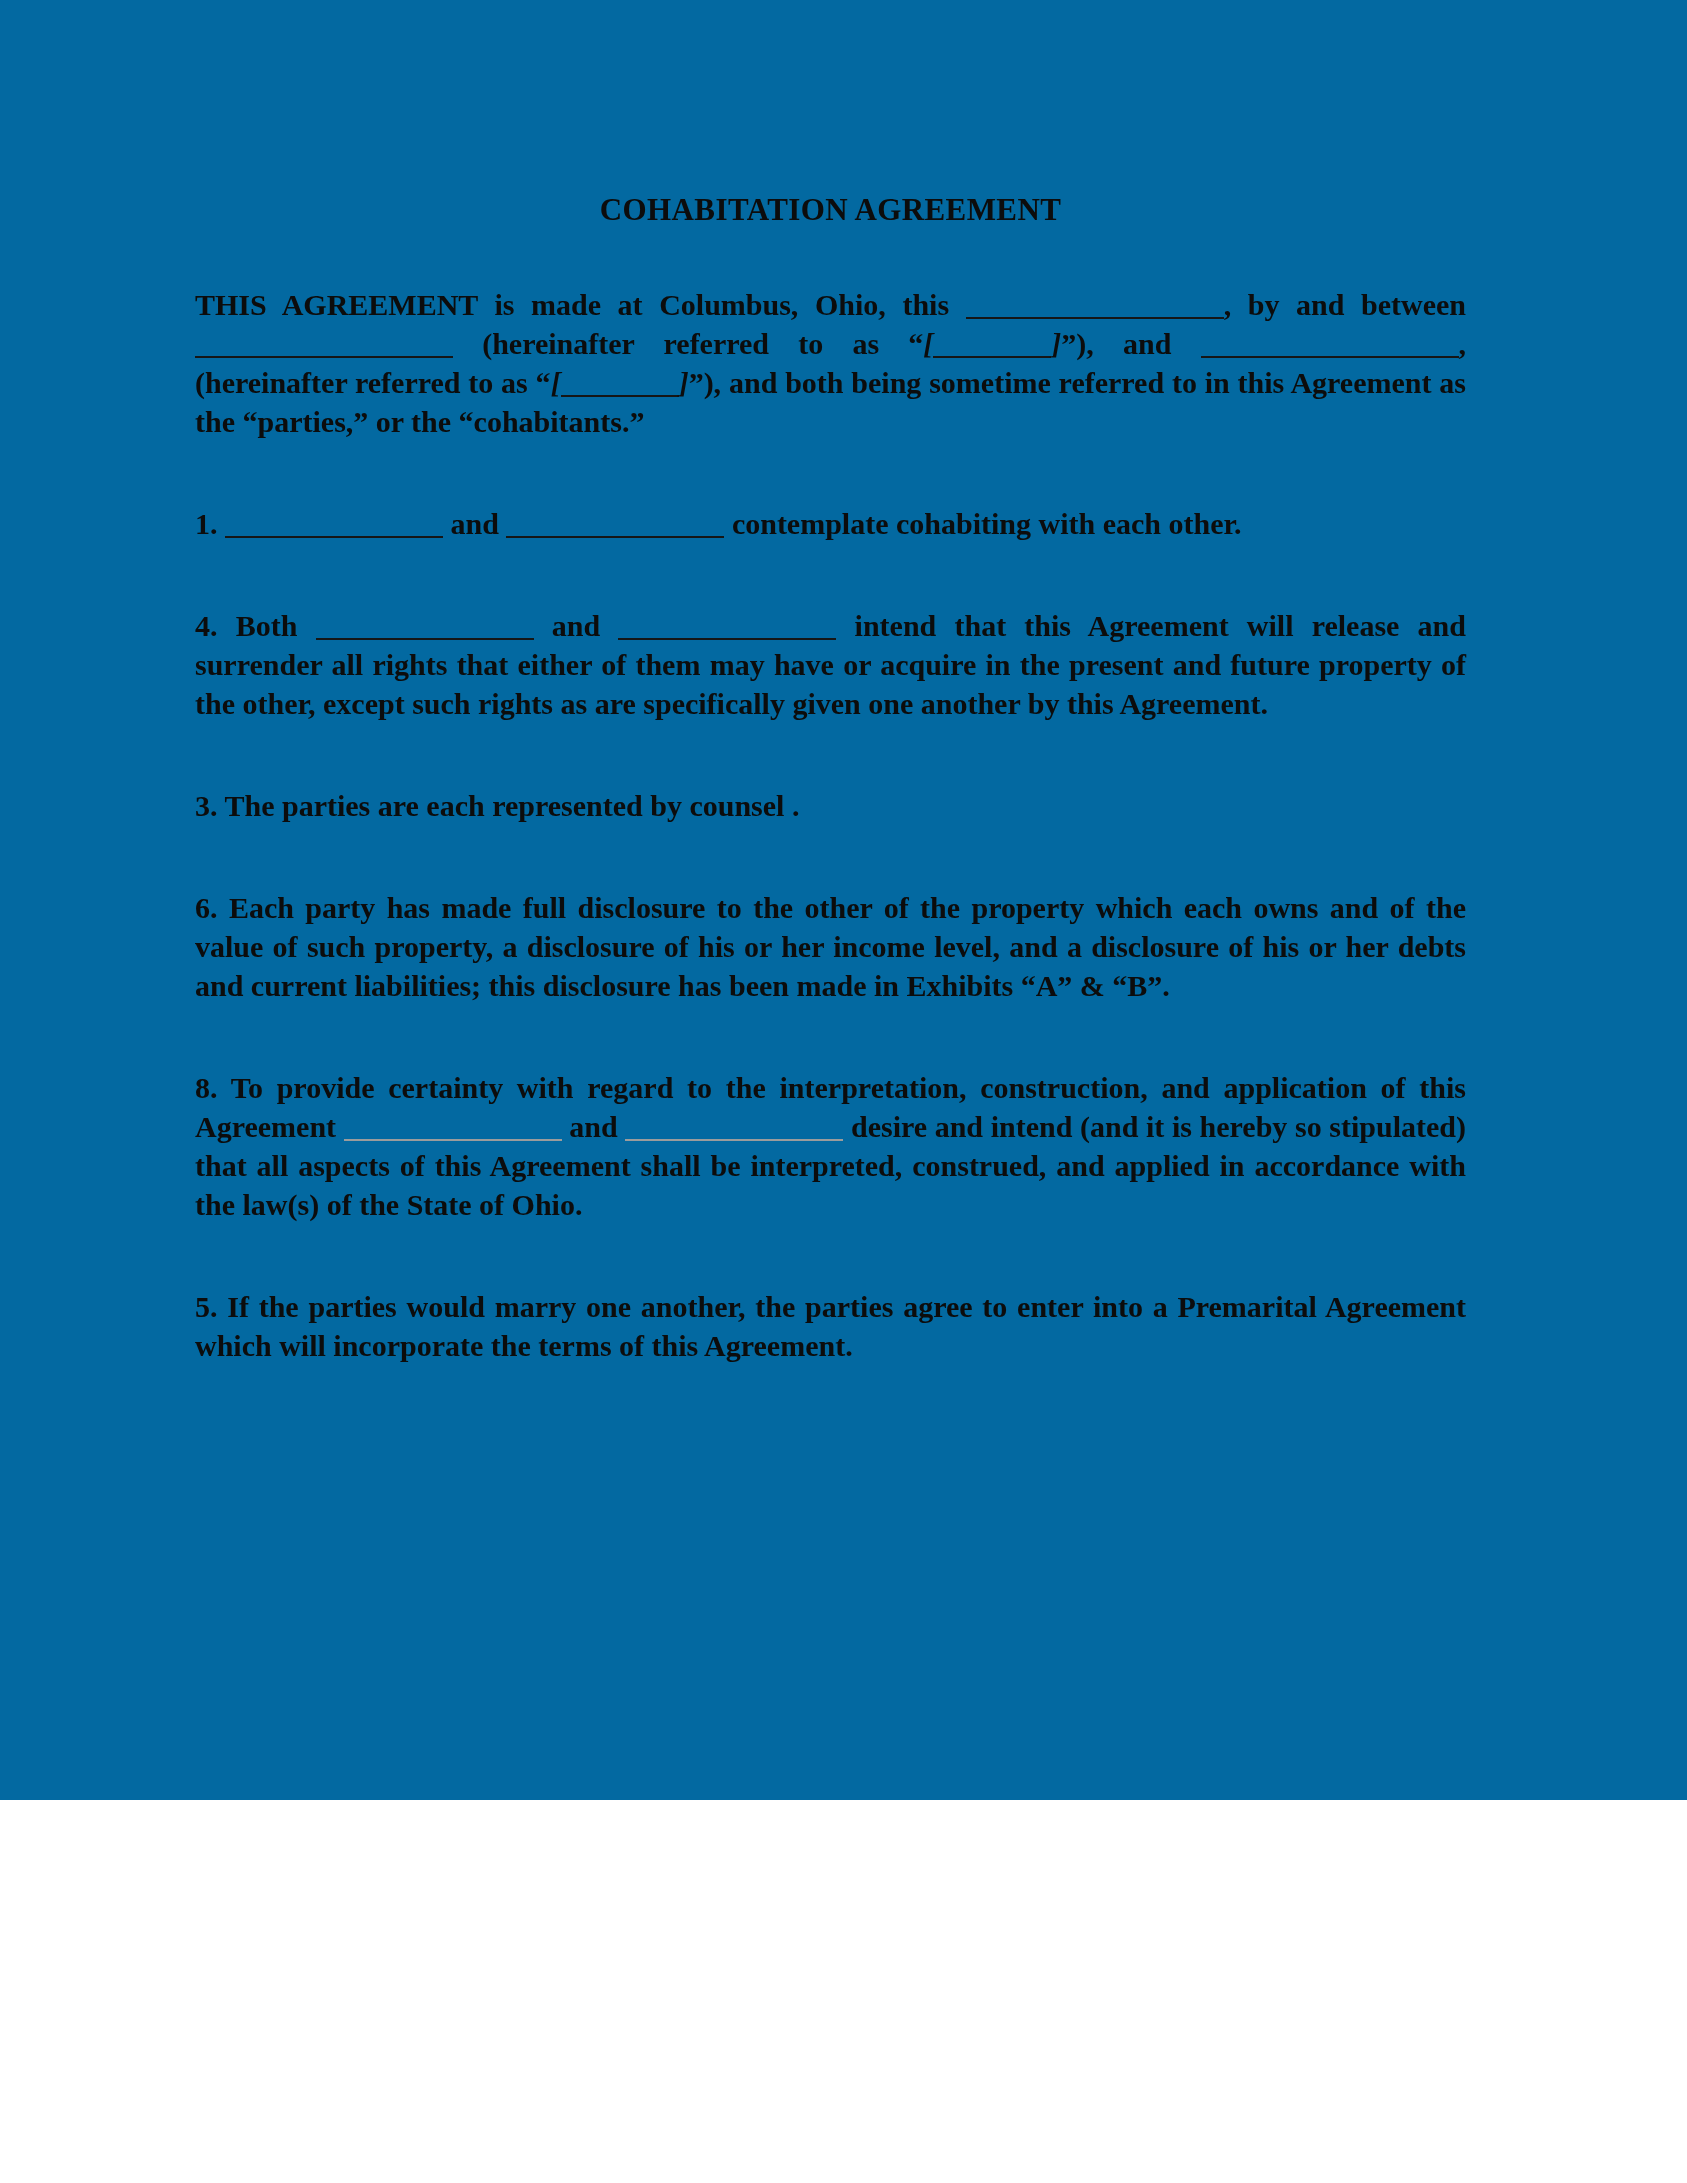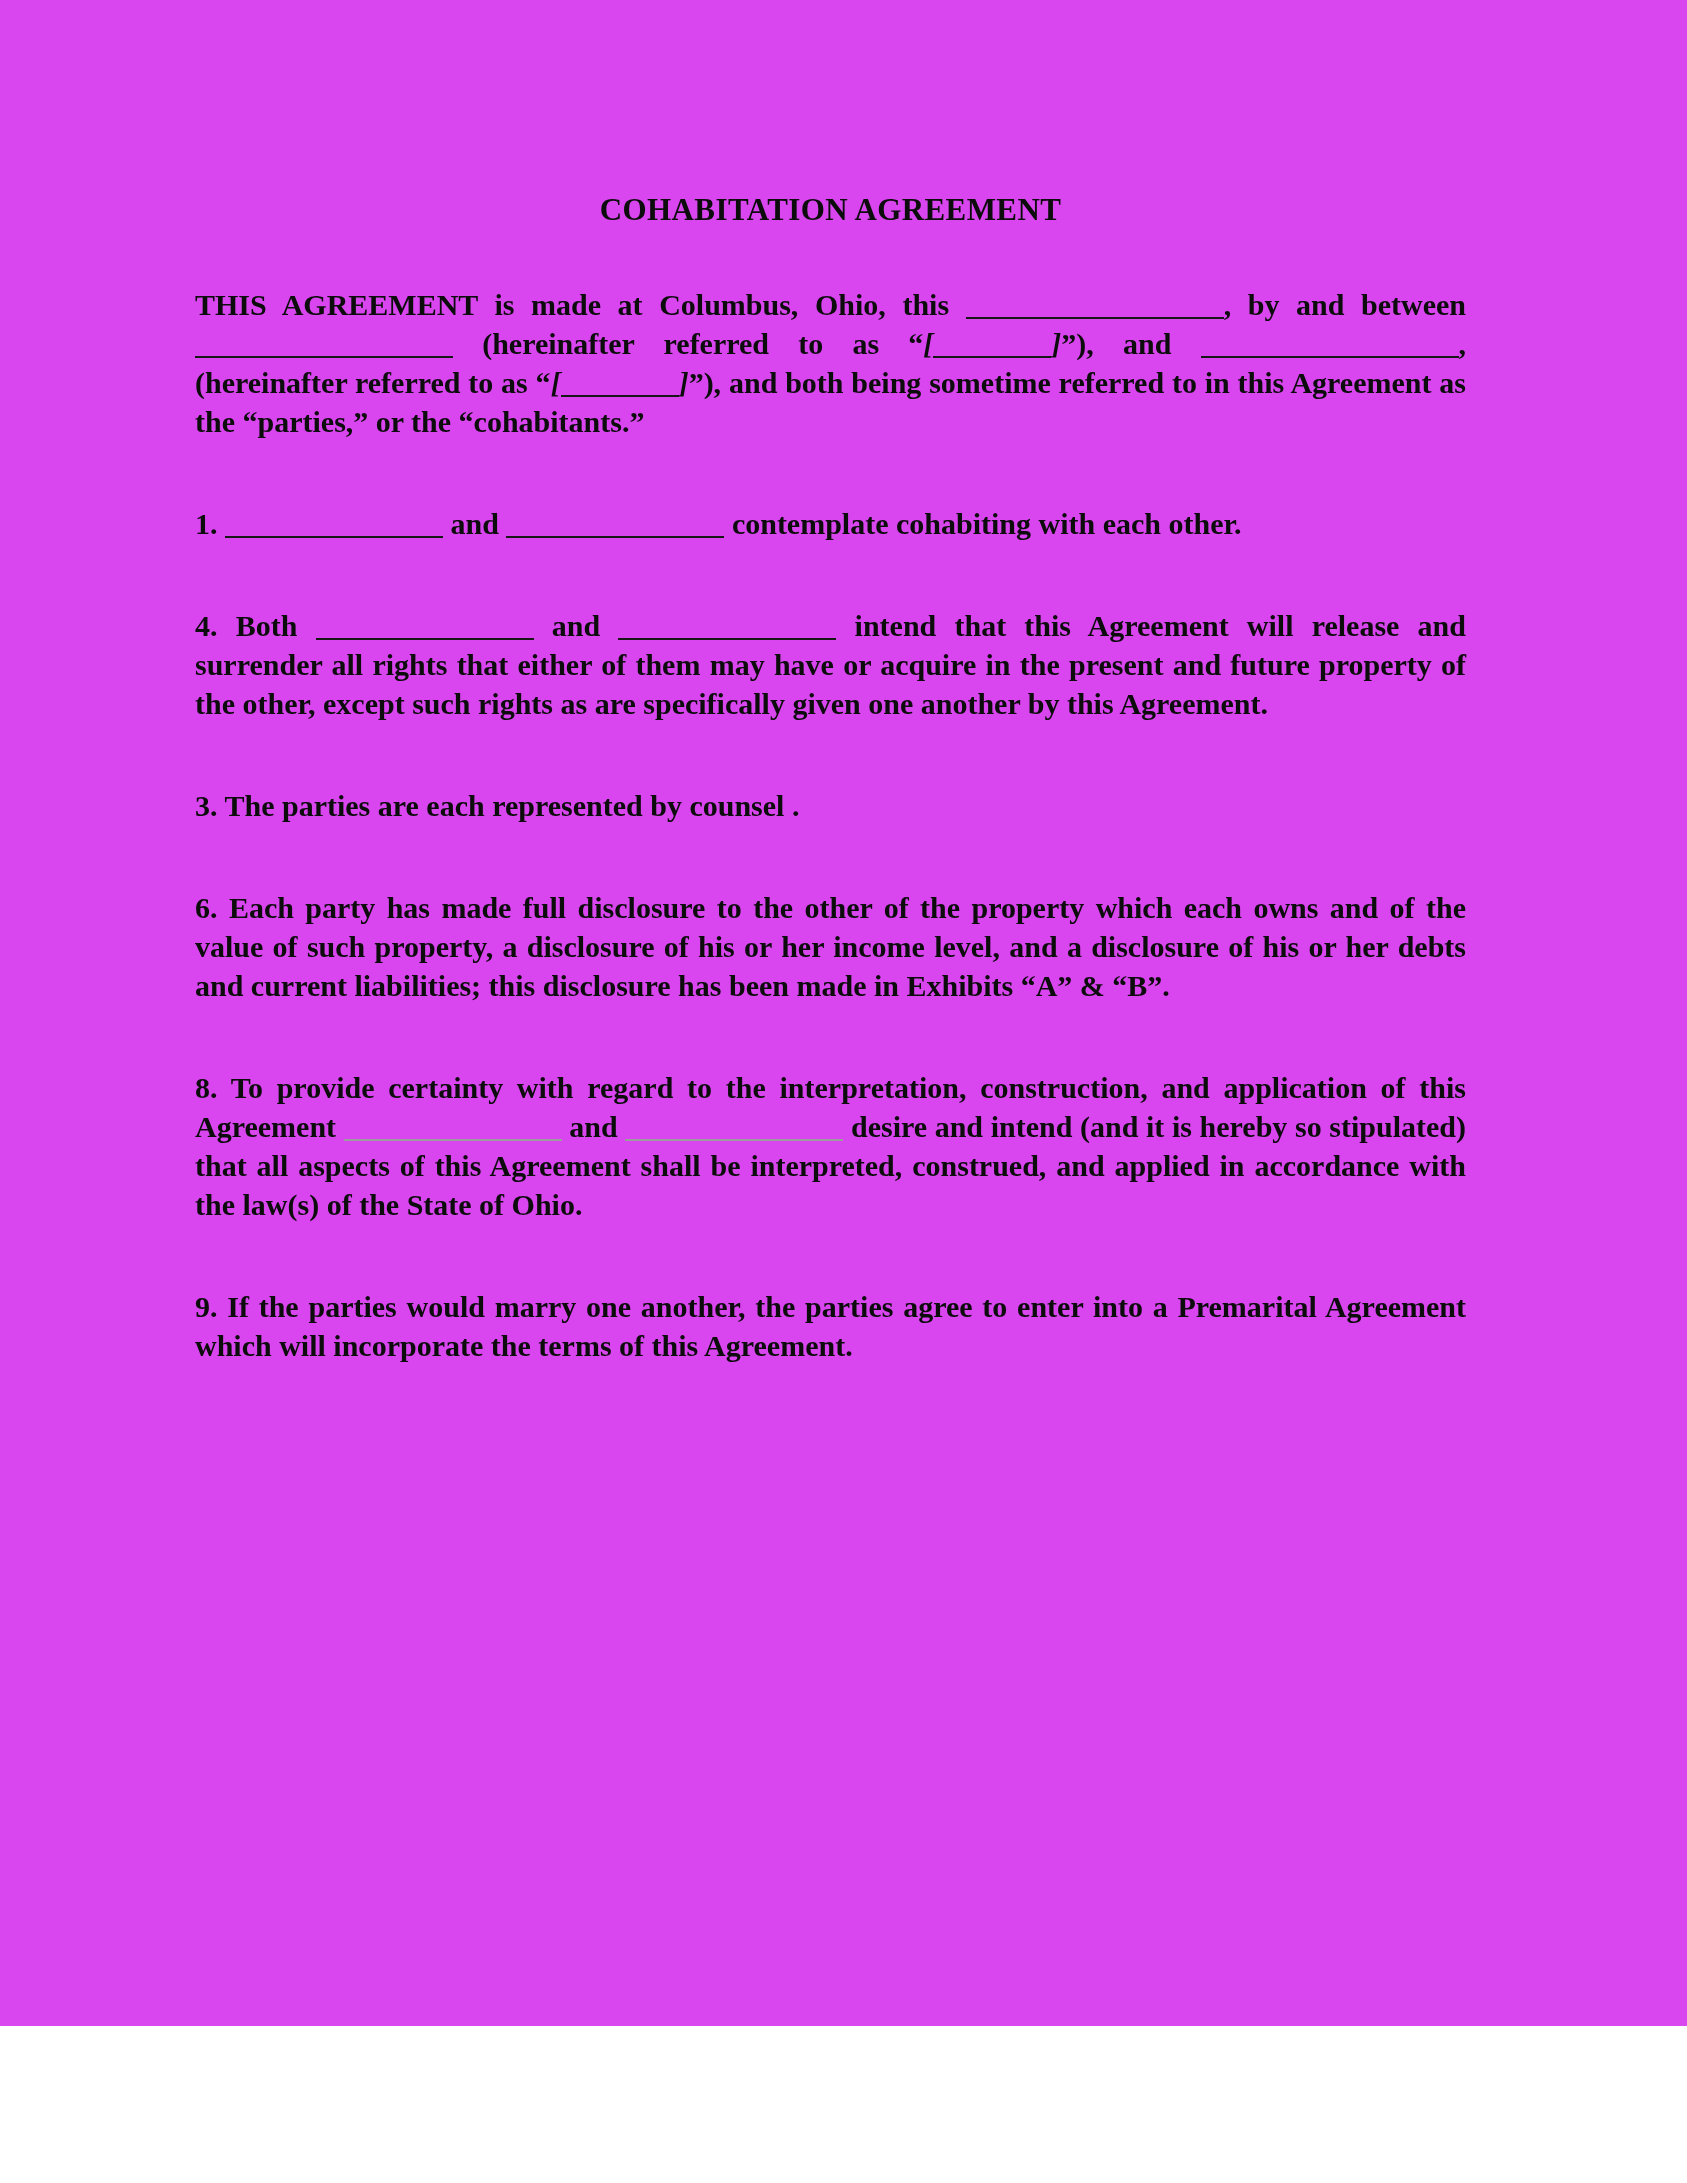--- a/index.html
+++ b/index.html
@@ -6,22 +6,22 @@
   body {
     width: 1687px;
     height: 2184px;
     background: #ffffff;
     font-family: "Liberation Serif", "DejaVu Serif", serif;
     color: #0c0c0c;
   }
   .page {
     position: relative;
     width: 1687px;
-    height: 2026px;
-    background: #d946ef;
+    height: 1800px;
+    background: #0369a1;
     overflow: hidden;
   }
   .content {
     position: absolute;
     left: 195px;
     top: 0;
     width: 1271px;
     padding-top: 190px;
     font-size: 30px;
     line-height: 39px;
@@ -65,17 +65,17 @@
 
     <p class="recital">4. Both <span class="blank md"></span> and <span class="blank md"></span> intend that this Agreement will release and surrender all rights that either of them may have or acquire in the present and future property of the other, except such rights as are specifically given one another by this Agreement.</p>
 
     <p class="recital">3. The parties are each represented by counsel .</p>
 
     <p class="recital">6. Each party has made full disclosure to the other of the property which each owns and of the value of such property, a disclosure of his or her income level, and a disclosure of his or her debts and current liabilities; this disclosure has been made in Exhibits “A” &amp; “B”.</p>
 
 
     <p class="recital">8. To provide certainty with regard to the interpretation, construction, and application of this Agreement <span class="blank md gray"></span> and <span class="blank md gray"></span> desire and intend (and it is hereby so stipulated) that all aspects of this Agreement shall be interpreted, construed, and applied in accordance with the law(s) of the State of Ohio.</p>
 
-    <p class="recital">9. If the parties would marry one another, the parties agree to enter into a Premarital Agreement which will incorporate the terms of this Agreement.</p>
+    <p class="recital">5. If the parties would marry one another, the parties agree to enter into a Premarital Agreement which will incorporate the terms of this Agreement.</p>
 
   </div>
 </div>
 
 
 </body></html>

